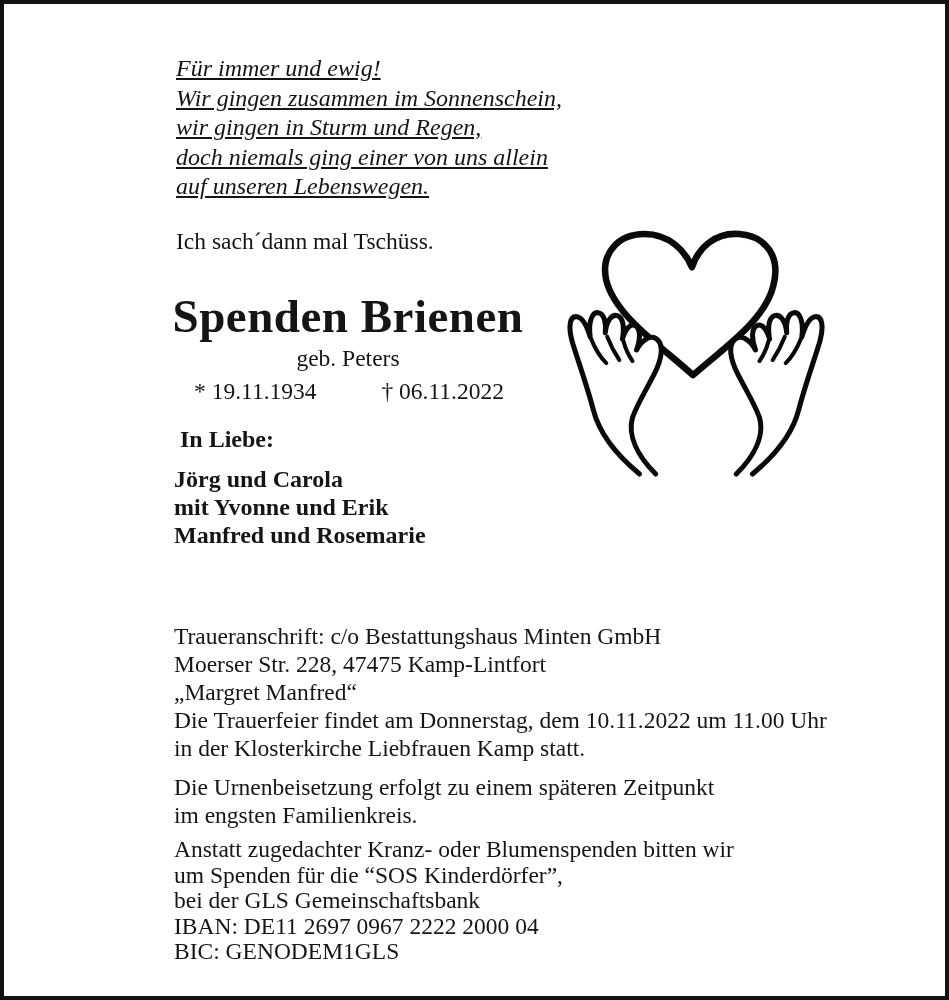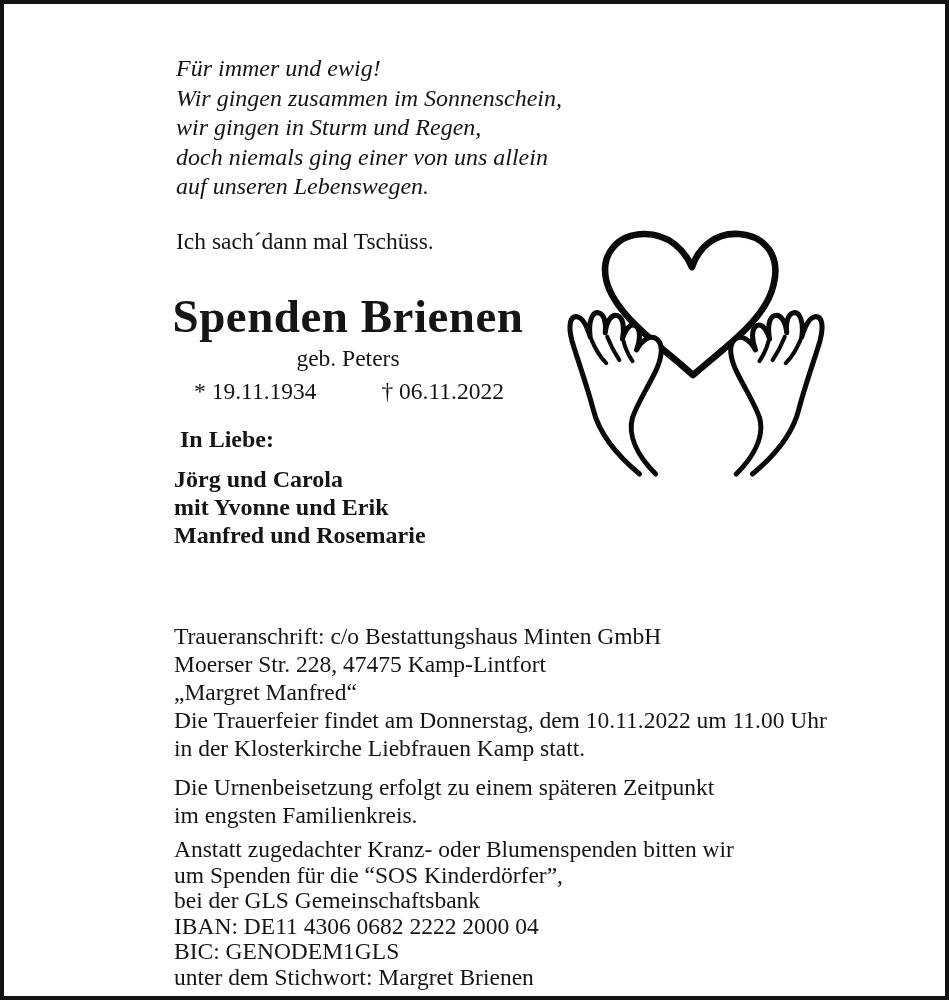--- a/index.html
+++ b/index.html
@@ -19,20 +19,21 @@
     overflow: hidden;
   }
   .abs { position: absolute; }
 
   .poem {
     left: 172px; top: 50px;
     font-style: italic;
     font-size: 24px;
     line-height: 29.5px;
     white-space: nowrap;
+    text-decoration: underline;
   }
   .farewell {
     left: 172px; top: 224px;
     font-size: 23.5px;
     white-space: nowrap;
   }
   .name-block {
     left: 164px; top: 286px;
     width: 360px;
     text-align: center;
@@ -134,23 +135,22 @@
 
   <div class="abs body-block burial">
     <div>Die Urnenbeisetzung erfolgt zu einem späteren Zeitpunkt</div>
     <div>im engsten Familienkreis.</div>
   </div>
 
   <div class="abs body-block donations">
     <div>Anstatt zugedachter Kranz- oder Blumenspenden bitten wir</div>
     <div>um Spenden für die “SOS Kinderdörfer”,</div>
     <div>bei der GLS Gemeinschaftsbank</div>
-    <div>IBAN: DE11 4306 0682 2222 2000 04</div>
+    <div>IBAN: DE11 2697 0967 2222 2000 04</div>
     <div>BIC: GENODEM1GLS</div>
-    <div>unter dem Stichwort: Margret Brienen</div>
   </div>
 
   <div class="abs illustration">
     <svg viewBox="0 0 268 250" xmlns="http://www.w3.org/2000/svg">
 
       <path d="M131 148
                C 102 121, 54 90, 45 54
                C 39 27, 57 8, 83 8
                C 107 8, 123 24, 130 41
                C 136 22, 153 6, 177 8

